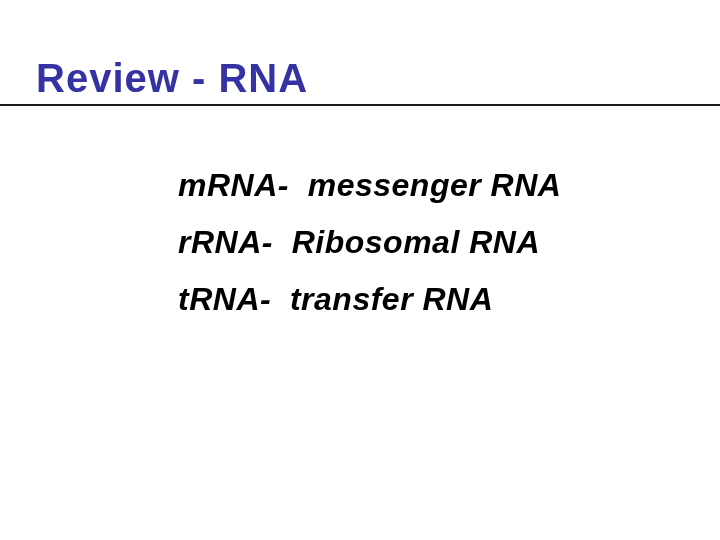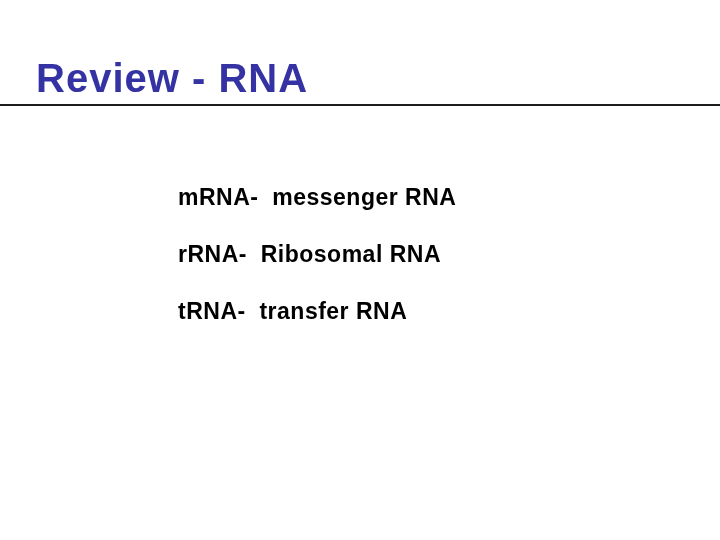--- a/index.html
+++ b/index.html
@@ -35,27 +35,28 @@
       height: 2px;
       background: var(--divider-color, #1c1c1c);
     }
     .slide-body {
       position: absolute;
       left: 178px;
       top: 172px;
       width: 520px;
     }
     .body-line {
-      margin: 12px 0 31px 0;
-      font-size: 23px;
+      margin: 0 0 31px 0;
+      font-size: 32px;
       line-height: 26px;
       font-weight: bold;
       letter-spacing: 0.5px;
       color: var(--text-color, #000000);
       white-space: pre;
+      font-style: italic;
     }
   </style>
 </head>
 <body>
 
 <div class="slide" style="--title-color: #3533a3; --divider-color: #1c1c1c; --text-color: #000000; background: rgb(255, 255, 255);">
   <h1 class="slide-title">Review - RNA</h1>
 
   <div class="title-divider"></div>
 

